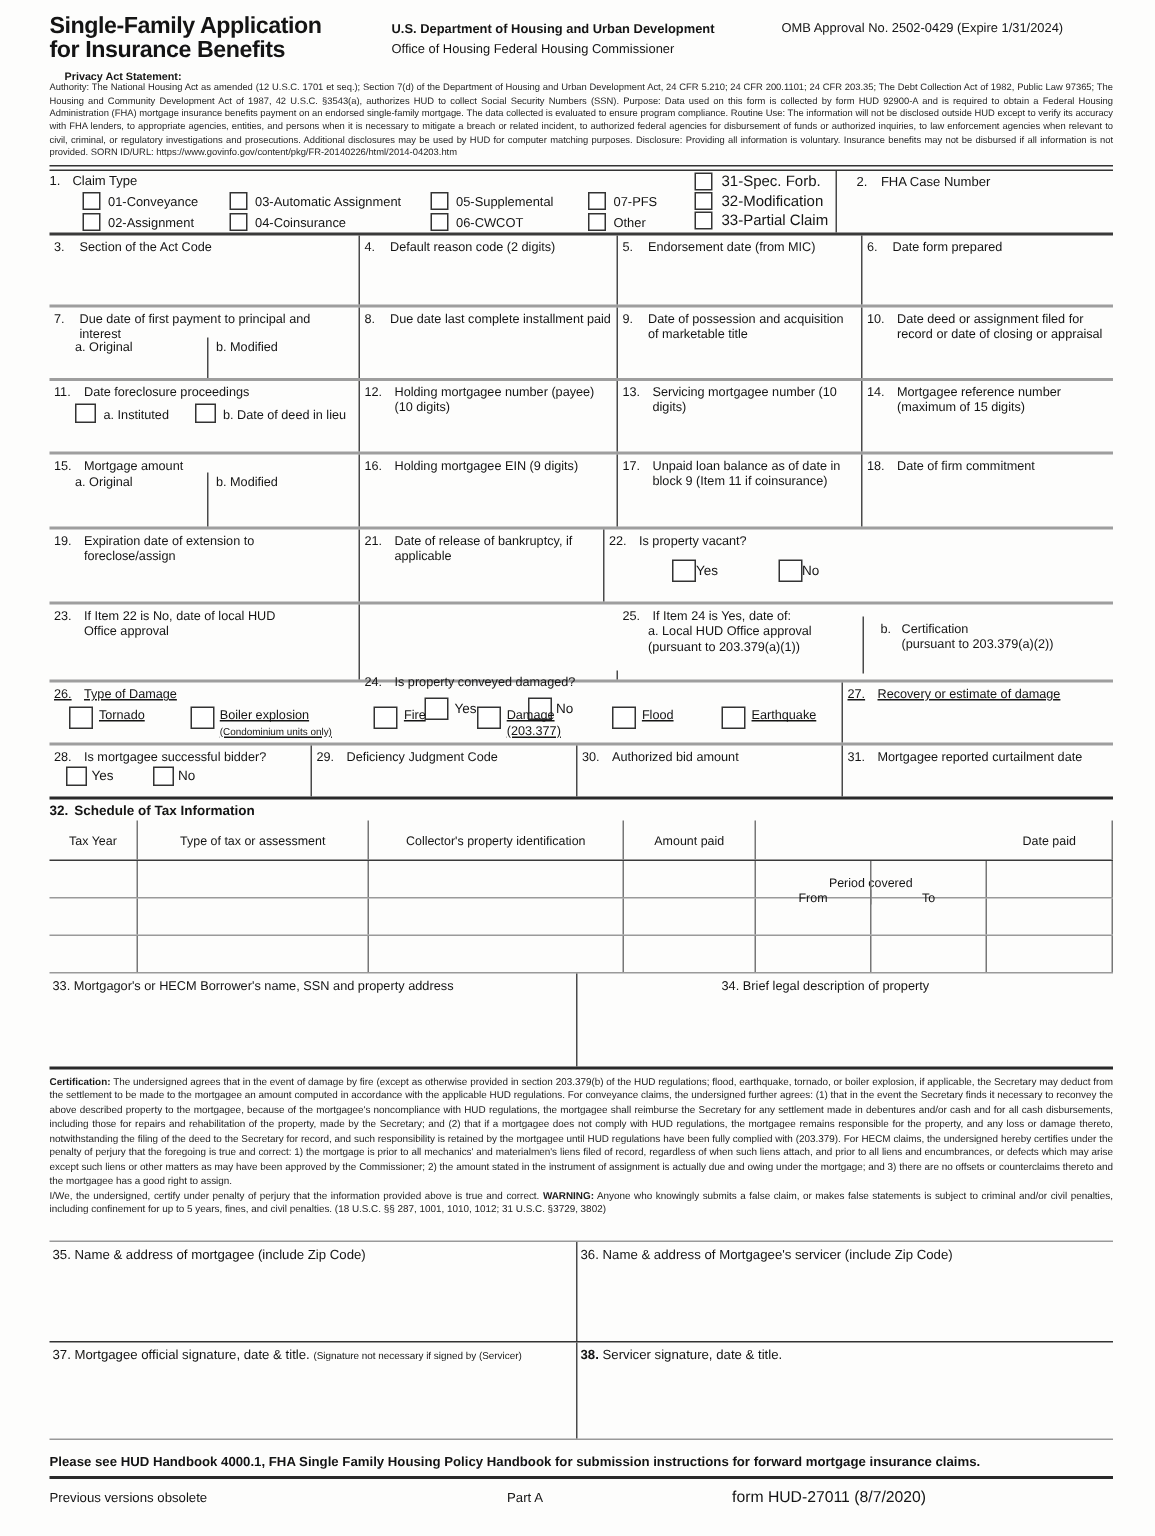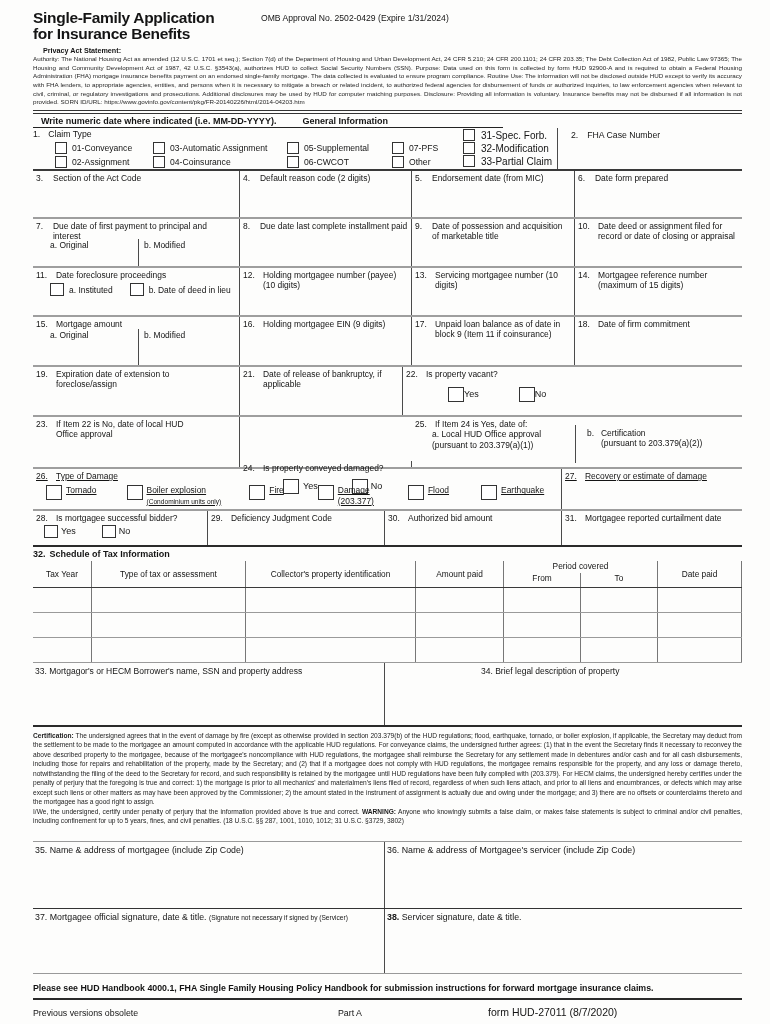--- a/index.html
+++ b/index.html
@@ -76,31 +76,31 @@
 </head>
 <body>
 
 <div class="page">
 
   <div class="hdr">
     <div class="hdr-title">
       <div>Single-Family Application</div>
       <div>for Insurance Benefits</div>
     </div>
+    <div class="hdr-dept">
+      <div class="b">U.S. Department of Housing and Urban Development</div>
+      <div>Office of Housing Federal Housing Commissioner</div>
+    </div>
     <div class="hdr-omb">OMB Approval No. 2502-0429 (Expire 1/31/2024)</div>
   </div>
 
   <div class="privacy-label">Privacy Act Statement:</div>
   <div class="privacy-text">Authority: The National Housing Act as amended (12 U.S.C. 1701 et seq.); Section 7(d) of the Department of Housing and Urban Development Act, 24 CFR 5.210; 24 CFR 200.1101; 24 CFR 203.35; The Debt Collection Act of 1982, Public Law 97365; The Housing and Community Development Act of 1987, 42 U.S.C. §3543(a), authorizes HUD to collect Social Security Numbers (SSN).  Purpose: Data used on this form is collected by form HUD 92900-A and is required to obtain a Federal Housing Administration (FHA) mortgage insurance benefits payment on an endorsed single-family mortgage. The data collected is evaluated to ensure program compliance. Routine Use: The information will not be disclosed outside HUD except to verify its accuracy with FHA lenders, to appropriate agencies, entities, and persons when it is necessary to mitigate a breach or related incident, to authorized federal agencies for disbursement of funds or authorized inquiries, to law enforcement agencies when relevant to civil, criminal, or regulatory investigations and prosecutions. Additional disclosures may be used by HUD for computer matching purposes.  Disclosure: Providing all information is voluntary. Insurance benefits may not be disbursed if all information is not provided. SORN ID/URL: https://www.govinfo.gov/content/pkg/FR-20140226/html/2014-04203.htm</div>
 
   <div class="dbl-line"></div>
-  <div class="instr">
-    <span>Write numeric date where indicated (i.e. MM-DD-YYYY).</span>
-    <span>General Information</span>
-  </div>
 
   <div class="claim-row">
     <div class="claim-main">
       <div class="claim-head">
         <span class="num">1.</span><span>Claim Type</span>
       </div>
       <div class="claim-col" style="left:22px; top:13px;">
         <div class="cb-line">
             <span class="cb"></span>
             <span class="t">01-Conveyance</span>
@@ -405,21 +405,21 @@
   </div>
 
   <div class="tax-title">
     <span class="num">32.</span><span>Schedule of Tax Information</span>
   </div>
   <div class="tax-head">
     <div class="th-c" style="width:59px;">Tax Year</div>
     <div class="th-c" style="width:154px;">Type of tax or assessment</div>
     <div class="th-c" style="width:170px;">Collector's property identification</div>
     <div class="th-c" style="width:88px;">Amount paid</div>
-    <div class="tax-period" style="width:154px;">
+    <div class="tax-period" style="width:154px;margin-top:36px;">
       <div class="pc-top">Period covered</div>
       <div class="pc-bot">
         <div>From</div>
         <div class="to">To</div>
       </div>
     </div>
     <div class="th-c" style="width:84px;">Date paid</div>
   </div>
   <div class="tax-row">
     <div style="width:59px;"></div>

